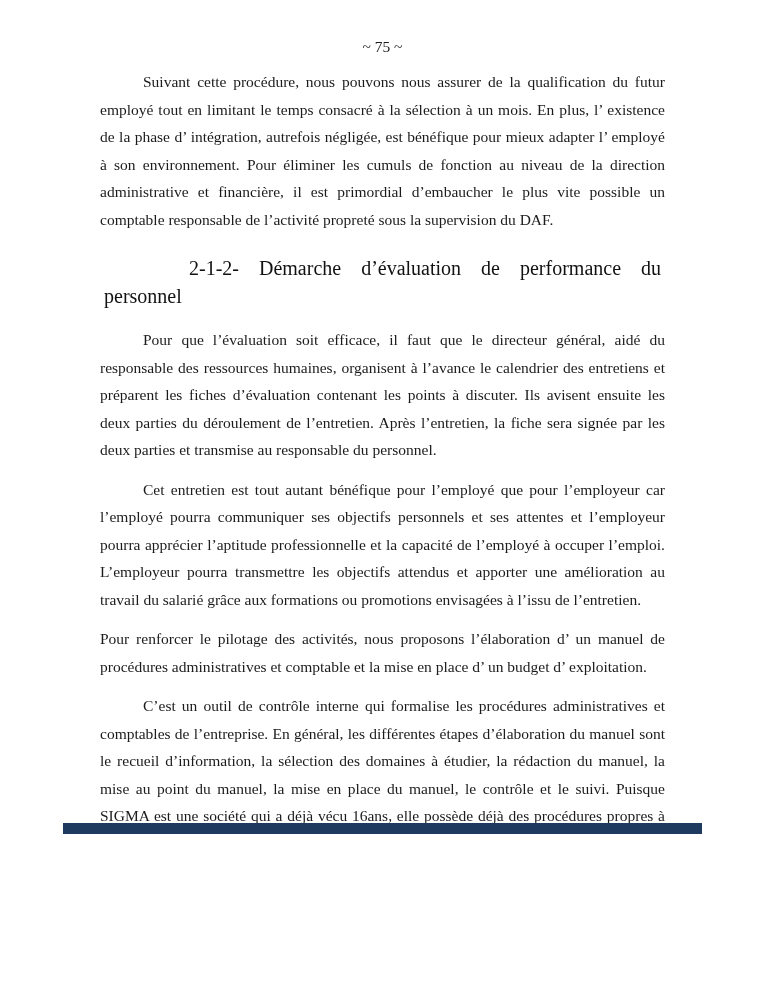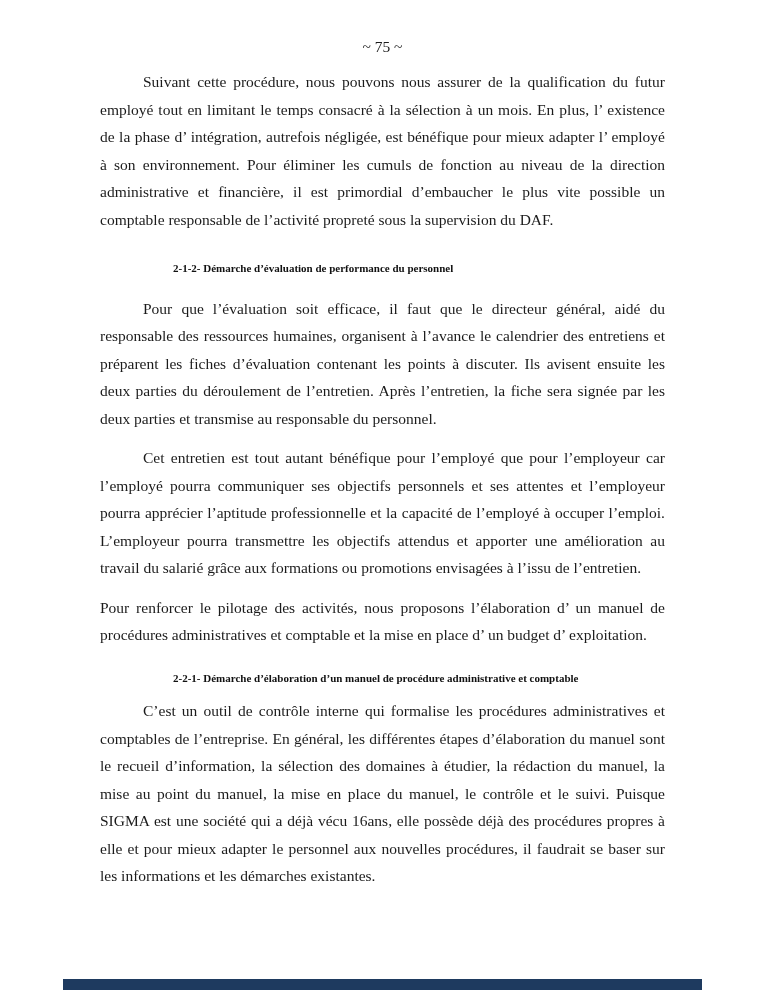--- a/index.html
+++ b/index.html
@@ -3,21 +3,21 @@
 <meta charset="utf-8">
 <style>
   html, body {
     margin: 0;
     padding: 0;
     background: #ffffff;
   }
   .page {
     position: relative;
     width: 765px;
-    height: 990px;
+    height: 834px;
     background: #ffffff;
     overflow: hidden;
     font-family: "Liberation Serif", serif;
     color: #1b1b1b;
   }
   .inner {
     padding: 36px 88px 0 88px;
   }
   .pagenum {
     text-align: center;
@@ -29,24 +29,24 @@
     margin: 12px;
     font-size: 15.5px;
     line-height: 27.5px;
     text-align: justify;
     color: #1b1b1b;
   }
   .indent {
     text-indent: 43px;
   }
   .heading {
-    margin: 0;
-    font-size: 11px;
+    margin: 16px;
+    font-size: 20px;
     line-height: 27.5px;
-    font-weight: bold;
+    font-weight: normal;
     text-align: justify;
     text-indent: 85px;
     color: #111111;
   }
   .m-p1 { margin-top: 10px; }
   .m-h1 { margin-top: 22px; }
   .m-h2 { margin-top: 14px; }
   .m-p4 { margin-top: 8px; }
   .m-h3 { margin-top: 16px; }
   .m-p5 { margin-top: 5px; }
@@ -71,20 +71,19 @@
 
     <p class="heading m-h1">2-1-2- Démarche d’évaluation de performance du personnel</p>
 
     <p class="body-p indent">Pour que l’évaluation soit efficace, il faut que le directeur général, aidé du responsable des ressources humaines, organisent à l’avance le calendrier des entretiens et préparent les fiches d’évaluation contenant les points à discuter. Ils avisent ensuite les deux parties du déroulement de l’entretien. Après l’entretien, la fiche sera signée par les deux parties et transmise au responsable du personnel.</p>
 
     <p class="body-p indent">Cet entretien est tout autant bénéfique pour l’employé que pour l’employeur car l’employé pourra communiquer ses objectifs personnels et ses attentes et l’employeur pourra apprécier l’aptitude professionnelle et la capacité de l’employé à occuper l’emploi. L’employeur pourra transmettre les objectifs attendus et apporter une amélioration au travail du salarié grâce aux formations ou promotions envisagées à l’issu de l’entretien.</p>
 
 
     <p class="body-p m-p4">Pour renforcer le pilotage des activités, nous proposons l’élaboration d’ un manuel de procédures administratives et comptable et la mise en place d’ un budget d’ exploitation.</p>
 
-    <p class="heading m-h3">2-2-1- Démarche d’élaboration d’un manuel de procédure administrative et comptable</p>
 
     <p class="body-p indent m-p5">C’est un outil de contrôle interne qui formalise les procédures administratives et comptables de l’entreprise. En général, les différentes étapes d’élaboration du manuel sont le recueil d’information, la sélection des domaines à étudier, la rédaction du manuel, la mise au point du manuel, la mise en place du manuel, le contrôle et le suivi. Puisque SIGMA est une société qui a déjà vécu 16ans, elle possède déjà des procédures propres à elle et pour mieux adapter le personnel aux nouvelles procédures, il faudrait se baser sur les informations et les démarches existantes.</p>
 
   </div>
 
   <div class="bottom-bar" style="background-color: rgb(30, 58, 95);"></div>
 </div>
 
 </body></html>

